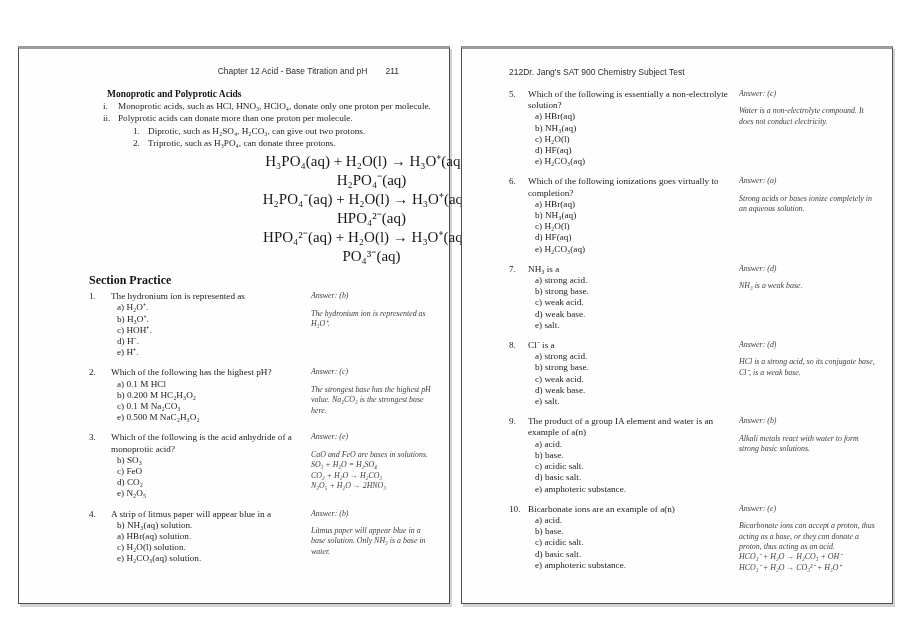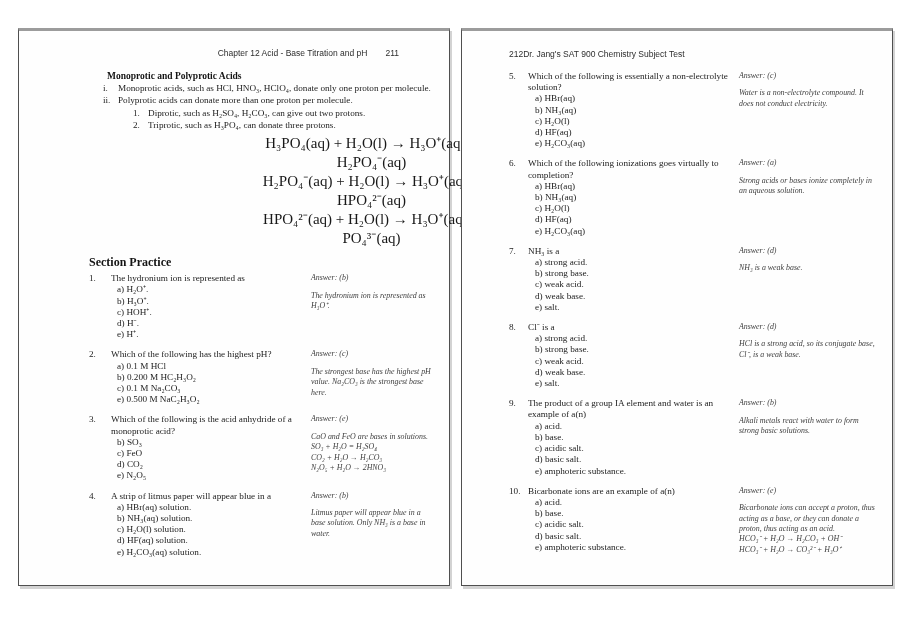--- a/index.html
+++ b/index.html
@@ -2,21 +2,21 @@
 <html><head>
 <meta charset="utf-8">
 <style>
   html, body { margin:0; padding:0; }
   body {
     width:910px; height:644px; background:#ffffff; position:relative;
     font-family:"Liberation Serif", serif; color:#1c1c1c;
     overflow:hidden;
   }
   .page {
-    position:absolute; top:28px; width:432px; height:558px;
+    position:absolute; top:46px; width:432px; height:558px;
     background:#fefefe; box-sizing:border-box;
     border:1px solid #4f4f4f; border-top:3px solid #9c9c9c;
     box-shadow:2px 3px 0 rgba(130,130,130,0.35);
   }
   #left-page  { left:18px; }
   #right-page { left:461px; }
 
   .page-header {
     font-family:"Liberation Sans", sans-serif; font-size:8.5px; color:#2d2d2d;
     display:flex; align-items:baseline; line-height:10px;
@@ -172,24 +172,23 @@
         </div>
       </div>
 
       <div class="question">
         <div class="q-main">
           <div class="q-head">
             <span class="q-num">4.</span>
             <span class="q-text">A strip of litmus paper will appear blue in a</span>
           </div>
           <div class="q-options">
+              <div class="opt">b) NH₃(aq) solution.</div>
               <div class="opt">a) HBr(aq) solution.</div>
-              <div class="opt">b) NH₃(aq) solution.</div>
               <div class="opt">c) H₂O(l) solution.</div>
-              <div class="opt">d) HF(aq) solution.</div>
               <div class="opt">e) H₂CO₃(aq) solution.</div>
             </div>
         </div>
         <div class="q-answer">
           <div class="a-label">Answer: (b)</div>
           <div class="a-expl">Litmus paper will appear blue in a base solution. Only NH₃ is a base in water.</div>
         </div>
       </div>
 
     </div>

